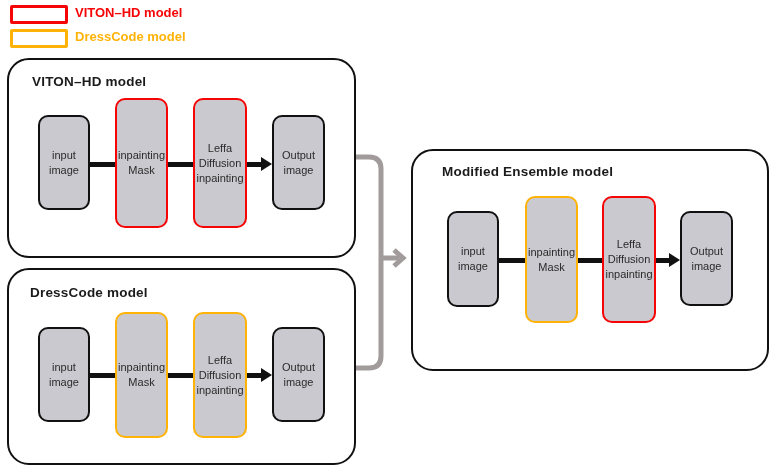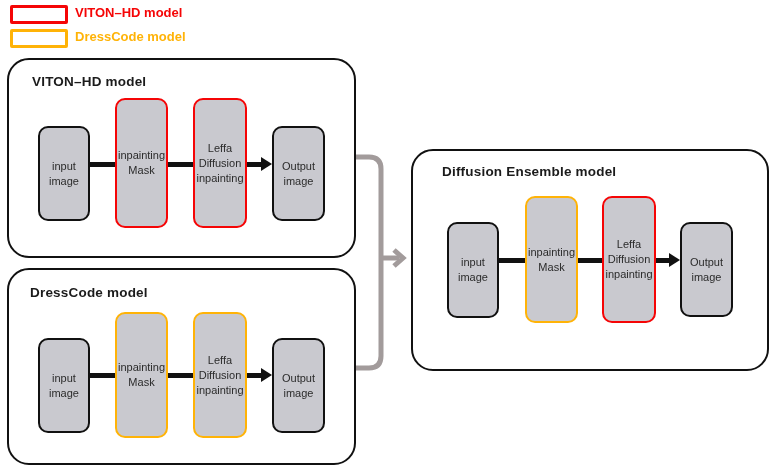--- a/index.html
+++ b/index.html
@@ -20,21 +20,21 @@
   }
   .panel-title{
     position:absolute;font-size:13.5px;font-weight:bold;color:#1b1b1b;white-space:nowrap;
     letter-spacing:.2px;
   }
   .node{
     position:absolute;background:#c9c9cf;border-radius:10px;box-sizing:border-box;
     display:flex;align-items:center;justify-content:center;text-align:center;
     font-size:11px;line-height:15px;color:#2b2b2b;white-space:pre-line;
   }
-  .node[data-border="black"]{border:2.5px solid #111;margin-top:11px;}
+  .node[data-border="black"]{border:2.5px solid #111;}
   .node[data-border="red"]{border:2.5px solid #f50506;}
   .node[data-border="orange"]{border:2.5px solid #ffb307;}
   .flow-line{position:absolute;height:5px;background:#111;}
   .flow-head{
     position:absolute;width:0;height:0;
     border-top:7px solid transparent;border-bottom:7px solid transparent;
     border-left:11px solid #111;
   }
   .connector-svg{position:absolute;left:0;top:0;pointer-events:none;}
 </style>
@@ -78,21 +78,21 @@
   <div class="node" style="left:184px;top:42px;width:54px;height:126px;" data-border="orange">Leffa
 Diffusion
 inpainting</div>
   <div class="flow-line" style="left:238px;top:103px;width:15px;"></div>
   <div class="flow-head" style="left:252px;top:98px;"></div>
   <div class="node" style="left:263px;top:57px;width:53px;height:95px;" data-border="black">Output
 image</div>
 </div>
 
 <div class="panel" style="left:411px;top:149px;width:358px;height:222px;">
-  <div class="panel-title" style="left:29px;top:13px;">Diffusion Ensemble model</div>
+  <div class="panel-title" style="left:29px;top:13px;">Modified Ensemble model</div>
 
   <div class="node" style="left:34px;top:60px;width:52px;height:96px;" data-border="black">input
 image</div>
   <div class="flow-line" style="left:86px;top:107px;width:26px;"></div>
   <div class="node" style="left:112px;top:45px;width:53px;height:127px;" data-border="orange">inpainting
 Mask</div>
   <div class="flow-line" style="left:165px;top:107px;width:24px;"></div>
   <div class="node" style="left:189px;top:45px;width:54px;height:127px;" data-border="red">Leffa
 Diffusion
 inpainting</div>

